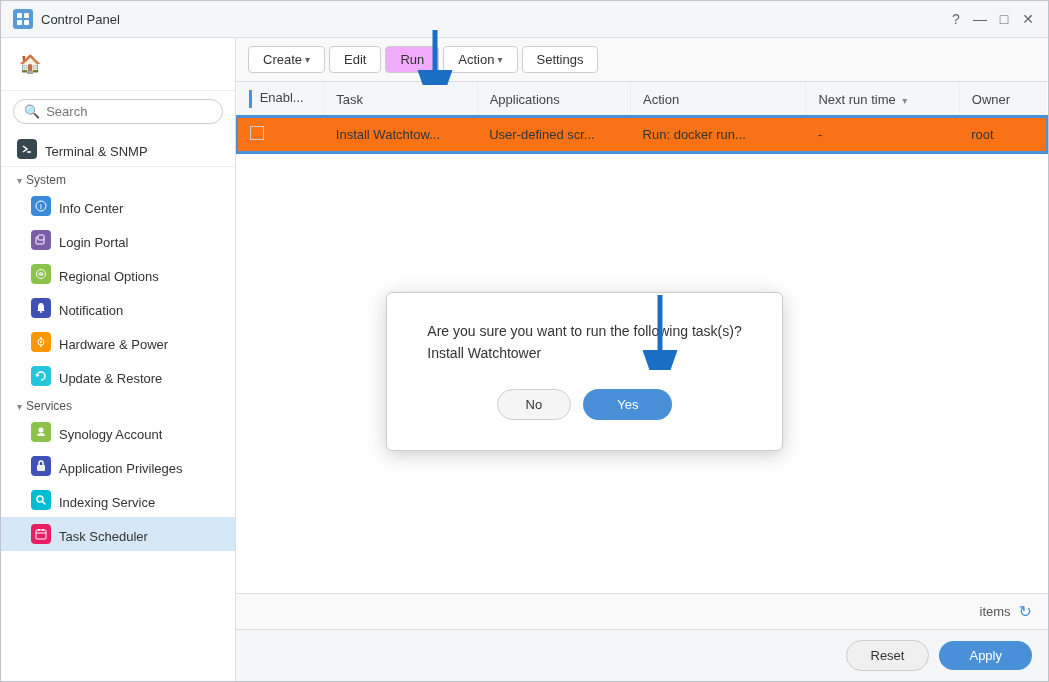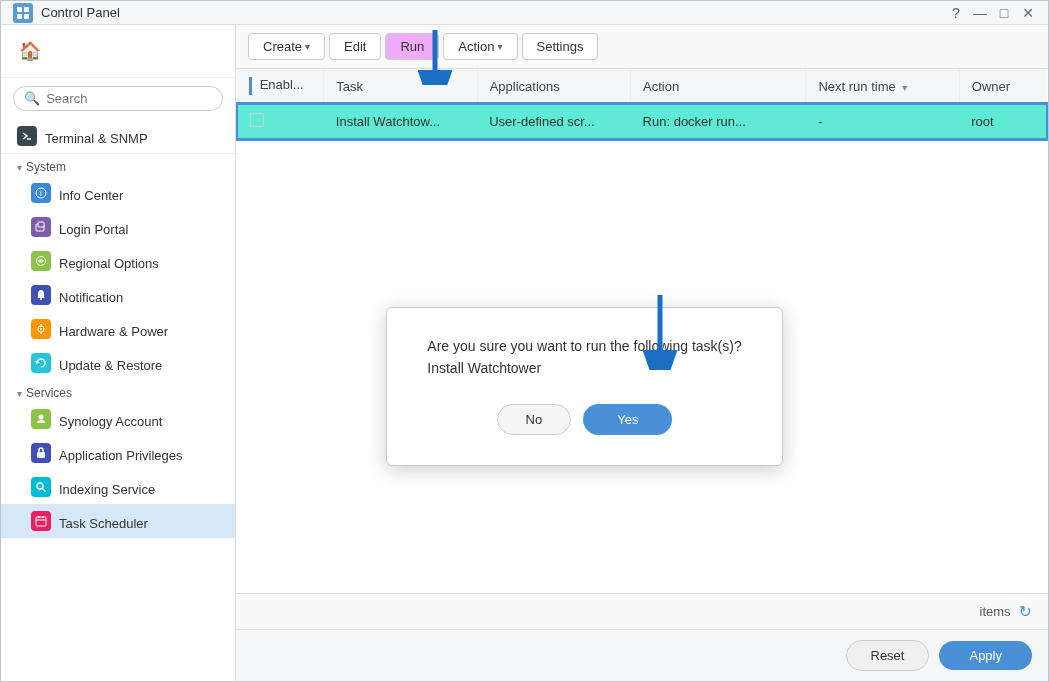--- a/index.html
+++ b/index.html
@@ -2,21 +2,21 @@
 <html><head>
   <meta charset="utf-8">
   <style>
     * { box-sizing: border-box; margin: 0; padding: 0; font-family: -apple-system, BlinkMacSystemFont, 'Segoe UI', Arial, sans-serif; }
     body { background: #e8eaed; width: 1049px; height: 682px; overflow: hidden; position: relative; }
 
     
     .window { width: 1049px; height: 682px; background: #f0f1f3; border: 1px solid #c0c4cc; display: flex; flex-direction: column; }
 
     
-    .titlebar { height: 24px; background: #f5f6f7; border-bottom: 1px solid #ddd; display: flex; align-items: center; padding: 0 12px; gap: 8px; }
+    .titlebar { height: 37px; background: #f5f6f7; border-bottom: 1px solid #ddd; display: flex; align-items: center; padding: 0 12px; gap: 8px; }
     .titlebar-icon { width: 20px; height: 20px; background: #5b9bd5; border-radius: 3px; display: flex; align-items: center; justify-content: center; }
     .titlebar-icon svg { width: 14px; height: 14px; }
     .titlebar-title { font-size: 13px; color: #333; flex: 1; }
     .titlebar-controls { display: flex; gap: 8px; align-items: center; }
     .titlebar-btn { width: 16px; height: 16px; border: none; background: none; cursor: pointer; color: #666; font-size: 14px; display: flex; align-items: center; justify-content: center; }
 
     
     .main-layout { display: flex; flex: 1; overflow: hidden; }
 
     
@@ -49,21 +49,21 @@
     .toolbar-btn.run-btn { background: #f0abfc; }
     .dropdown-arrow { font-size: 10px; color: #666; }
 
     
     .table-container { flex: 1; overflow-y: auto; }
     table { width: 100%; border-collapse: collapse; font-size: 13px; }
     thead tr { background: #f5f6f7; border-bottom: 1px solid #ddd; }
     th { padding: 8px 12px; text-align: left; font-weight: 500; color: #444; border-right: 1px solid #eee; font-size: 13px; white-space: nowrap; }
     th:last-child { border-right: none; }
     tbody tr { border-bottom: 1px solid #eee; }
-    tbody tr.selected { background: #5eead4; border: 2px solid #4a90d9; outline: 2px solid #4a90d9; }
+    tbody tr.selected { background: #f97316; border: 2px solid #4a90d9; outline: 2px solid #4a90d9; }
     td { padding: 8px 12px; color: #333; font-size: 13px; white-space: nowrap; }
     .col-enable { width: 60px; }
     .col-task { width: 140px; }
     .col-app { width: 140px; }
     .col-action { width: 160px; }
     .col-nextrun { width: 140px; }
     .col-owner { width: 80px; }
     .checkbox { width: 14px; height: 14px; border: 1px solid #ccc; display: inline-block; }
     .sort-icon { font-size: 10px; color: #888; margin-left: 3px; }
 
@@ -72,21 +72,21 @@
     .items-label { font-size: 13px; color: #555; }
     .refresh-icon { color: #4a90d9; cursor: pointer; font-size: 16px; }
 
     
     .footer { border-top: 1px solid #ddd; padding: 10px 16px; display: flex; align-items: center; justify-content: flex-end; gap: 10px; background: #f5f6f7; }
     .btn-reset { padding: 7px 24px; border: 1px solid #ccc; border-radius: 20px; background: #f0f0f0; color: #333; font-size: 13px; cursor: pointer; }
     .btn-apply { padding: 7px 30px; border: none; border-radius: 20px; background: #4a90d9; color: #fff; font-size: 13px; cursor: pointer; font-weight: 500; }
 
     
     .dialog-overlay { position: absolute; top: 0; left: 0; width: 100%; height: 100%; display: flex; align-items: center; justify-content: center; pointer-events: none; }
-    .dialog { background: #fff; border: 1px solid #ccc; border-radius: 6px; box-shadow: 0 4px 20px rgba(0,0,0,0.2); padding: 30px 40px; min-width: 300px; pointer-events: all; position: relative; left: 60px; top: 45px; }
+    .dialog { background: #fff; border: 1px solid #ccc; border-radius: 6px; box-shadow: 0 4px 20px rgba(0,0,0,0.2); padding: 30px 40px; min-width: 300px; pointer-events: all; position: relative; left: 60px; top: 30px; }
     .dialog-message { font-size: 14px; color: #333; margin-bottom: 6px; }
     .dialog-task { font-size: 14px; color: #333; margin-bottom: 28px; }
     .dialog-buttons { display: flex; gap: 12px; justify-content: center; }
     .btn-no { padding: 7px 28px; border: 1px solid #ccc; border-radius: 20px; background: #f5f5f5; color: #333; font-size: 13px; cursor: pointer; }
     .btn-yes { padding: 7px 34px; border: none; border-radius: 20px; background: #4a90d9; color: #fff; font-size: 13px; cursor: pointer; font-weight: 500; }
 
     
     .sidebar::-webkit-scrollbar { width: 6px; }
     .sidebar::-webkit-scrollbar-thumb { background: #ccc; border-radius: 3px; }
   </style>

